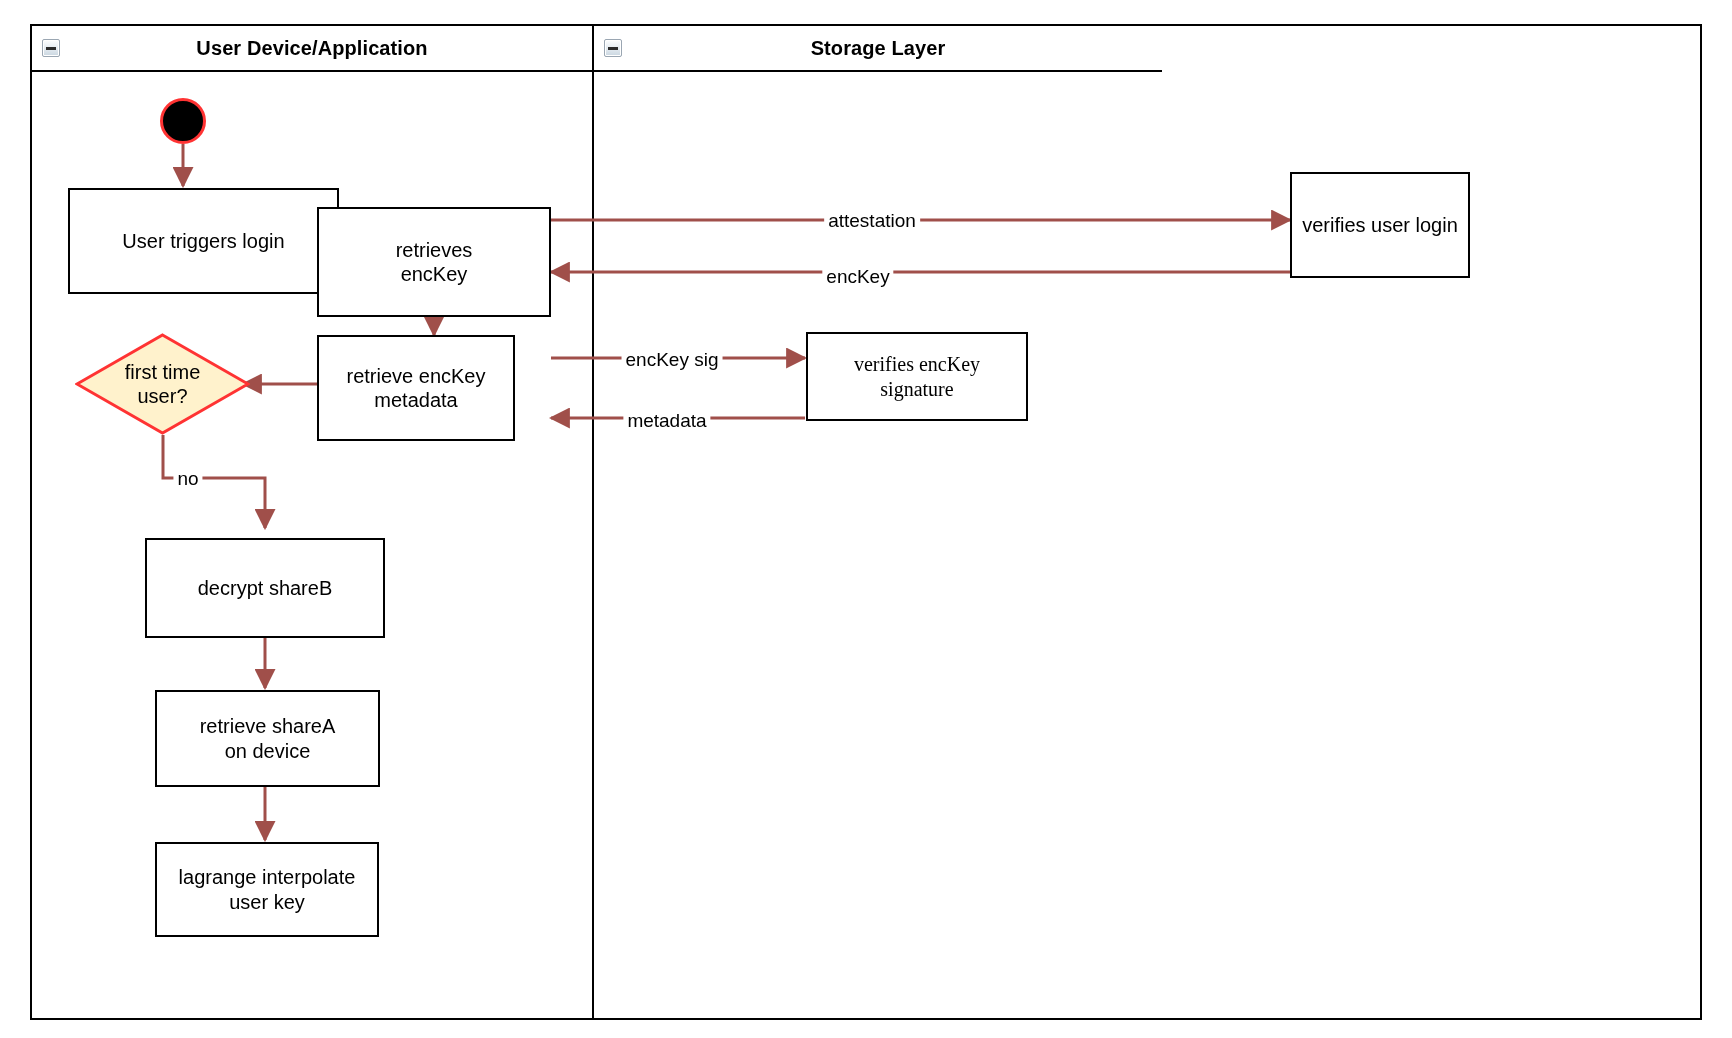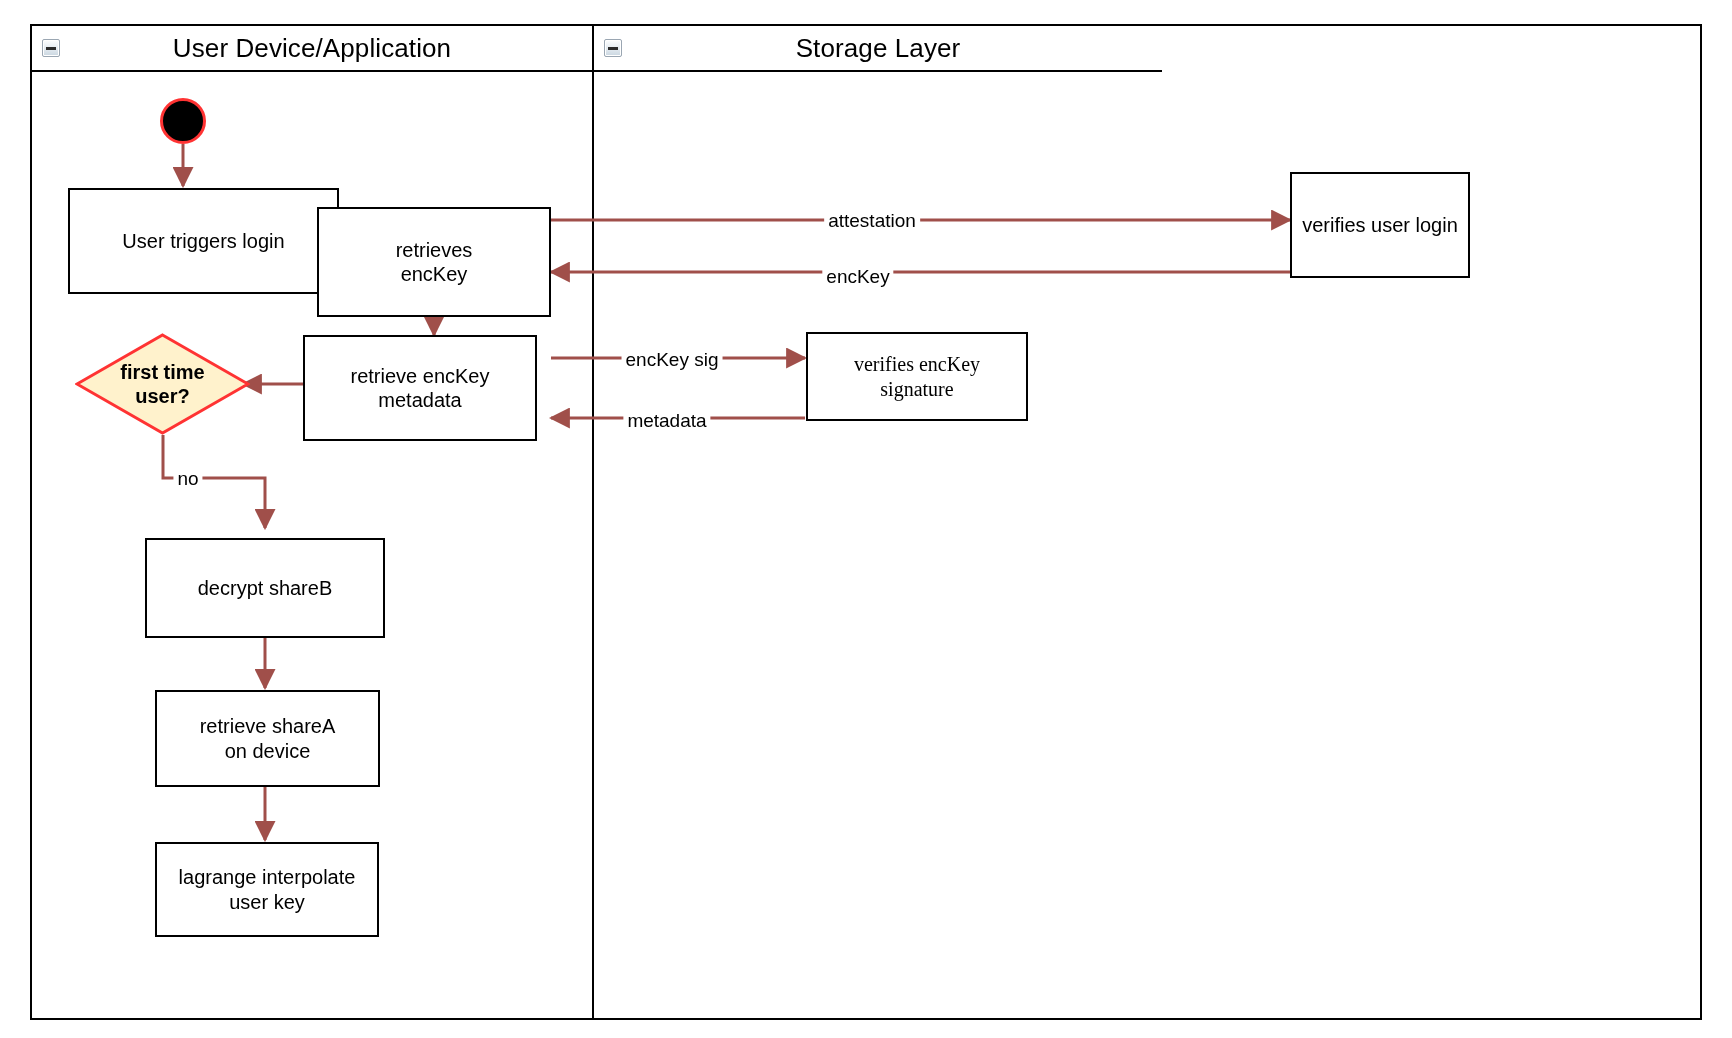--- a/index.html
+++ b/index.html
@@ -35,22 +35,22 @@
     left: 0; top: 0;
     width: 100%;
     height: 46px;
     border-bottom: 2px solid #000000;
     display: flex;
     align-items: center;
     justify-content: center;
     background: #ffffff;
   }
   .lane-title {
-    font-size: 26px;
-    font-weight: normal;
+    font-size: 20px;
+    font-weight: bold;
     color: #000000;
     letter-spacing: 0.1px;
     white-space: nowrap;
   }
   .collapse-icon {
     position: absolute;
     left: 10px; top: 13px;
     width: 18px; height: 18px;
     border: 1px solid #9aa6b2;
     border-radius: 2px;
@@ -100,21 +100,20 @@
     left: 0; top: 0;
     width: 100%; height: 100%;
     display: flex;
     align-items: center;
     justify-content: center;
     text-align: center;
     font-size: 20px;
     line-height: 1.2;
     color: #000000;
     white-space: pre-line;
-    font-weight: bold;
   }
 
   
   #edges {
     position: absolute;
     left: 0; top: 0;
     width: 1732px; height: 1038px;
     pointer-events: none;
   }
   .edge-label {
@@ -189,21 +188,21 @@
   <span class="edge-label" style="left:667px; top:420px;">metadata</span>
   <span class="edge-label" style="left:188px; top:478px;">no</span>
 
   <div class="start-node" style="left:160px; top:98px;"></div>
 
   <div class="node" style="left:68px; top:188px; width:271px; height:106px;">User triggers login</div>
 
   <div class="node" style="left:317px; top:188px; width:234px; height:110px;margin-top:19px;">retrieves
 encKey</div>
 
-  <div class="node" style="left:303px; top:335px; width:234px; height:106px;">retrieve encKey
+  <div class="node" style="left:317px; top:335px; width:198px; height:106px;">retrieve encKey
 metadata</div>
 
   <div class="diamond-wrap" style="left:75px; top:333px; width:175px; height:102px;">
     <svg width="175" height="102" viewBox="0 0 175 102" xmlns="http://www.w3.org/2000/svg">
       <polygon points="87.5,2 173,51 87.5,100 2,51" fill="#fff2cc" stroke="#ff3333" stroke-width="3"></polygon>
     </svg>
     <span class="diamond-label">first time
 user?</span>
   </div>
 

